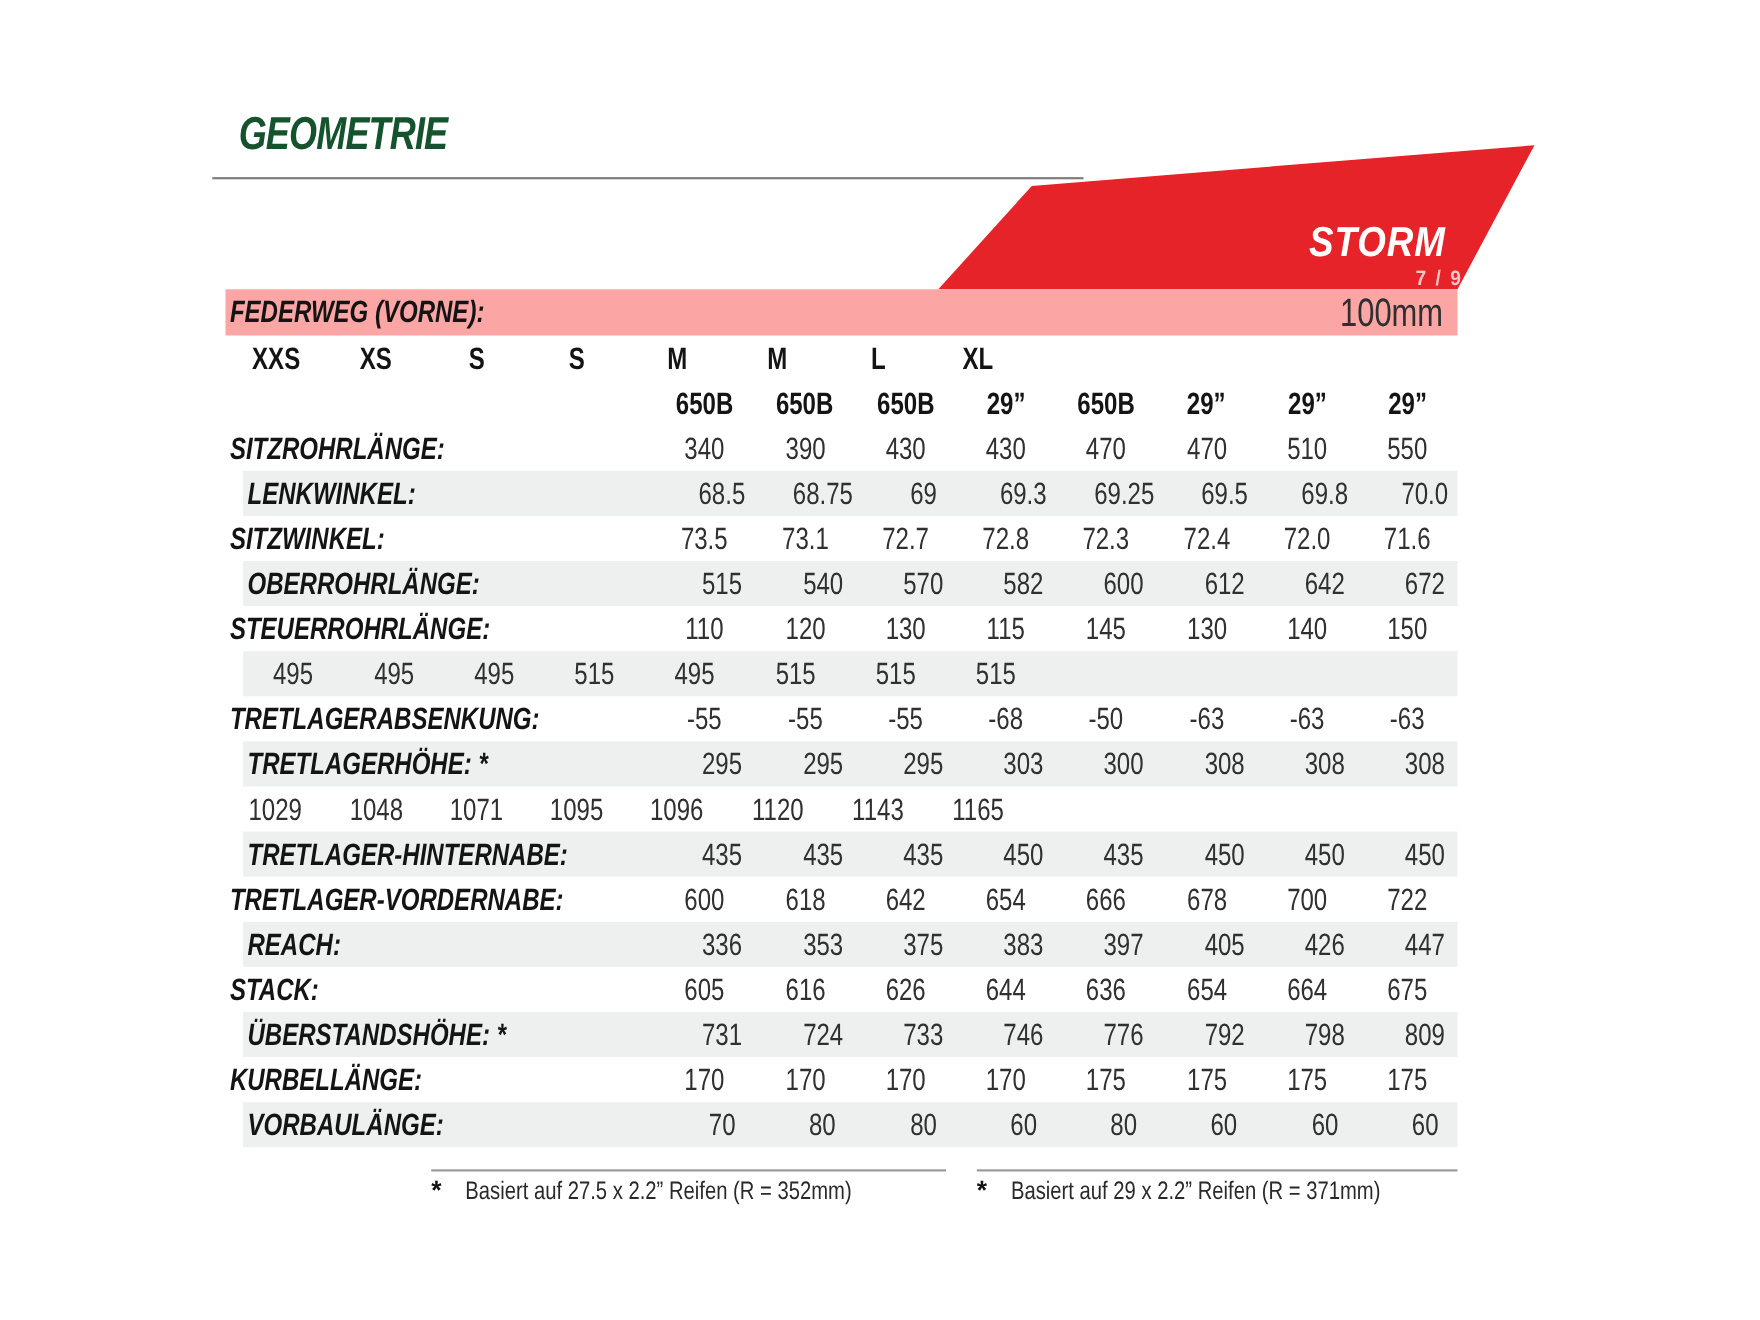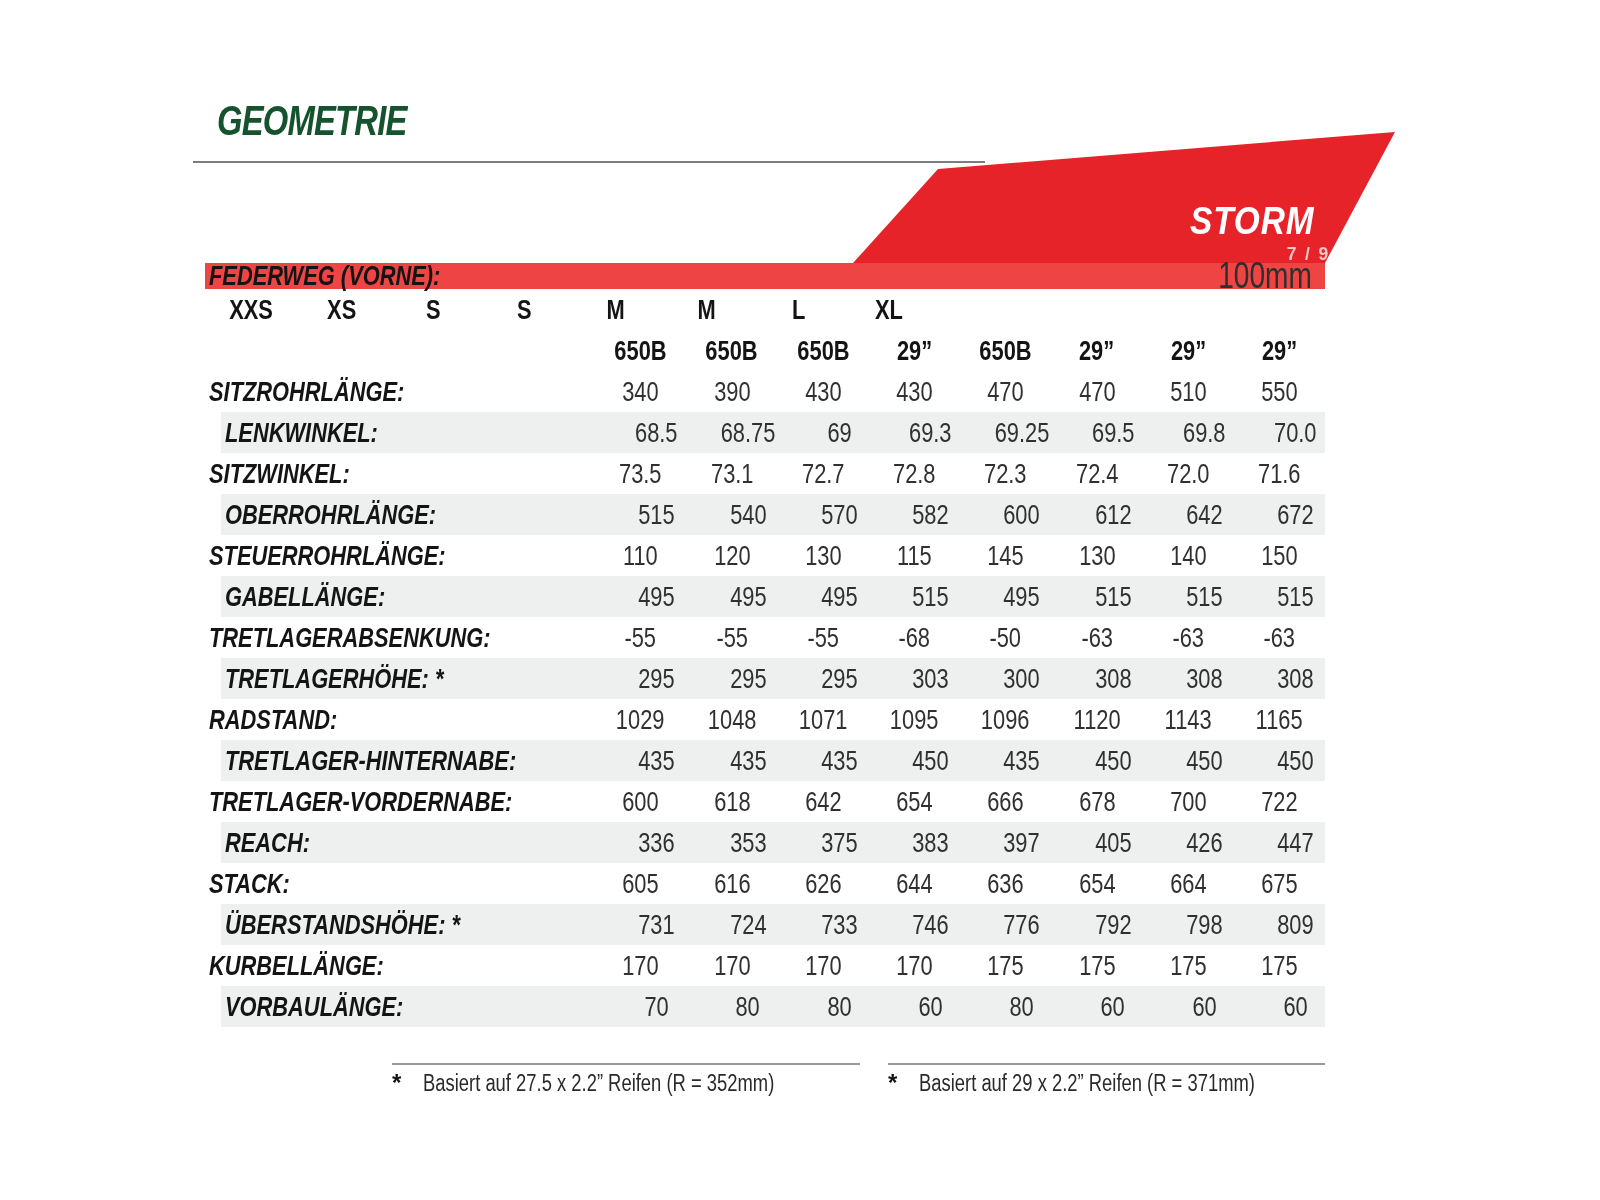--- a/index.html
+++ b/index.html
@@ -27,21 +27,21 @@
   .banner-model .cond { transform:scaleX(0.88); transform-origin:right center; }
   .banner-pager {
     position:absolute; right:270px; top:244px; font-size:19px; line-height:1;
     font-weight:bold; color:rgba(255,255,255,0.75); letter-spacing:2px;
   }
   .banner-pager .cond { transform:scaleX(0.92); transform-origin:right center; }
 
   
   .geo-table { position:absolute; left:205px; top:263px; width:1120px; }
   .row { display:flex; align-items:center; height:41px; }
-  .bar-row { height:26px; background:#ef4444;gap:12px; }
+  .bar-row { height:42px; background:#fca5a5;gap:12px; }
   .label {
     flex:0 0 390px; width:390px; box-sizing:border-box; padding-left:4px;
     font-size:28px; font-weight:bold; font-style:italic; color:#141414; line-height:1;
   }
   .cell { flex:0 0 91.25px; width:91.25px; text-align:center; font-size:28px; color:#303030; line-height:1; }
   .cell .cond { transform-origin:center center; }
   .head .cell { font-weight:bold; color:#141414; }
   .travel-value { flex:1; text-align:right; font-size:36px; color:#2f2f2f; line-height:1; }
   .travel-value .cond { transform-origin:center center; }
   .data-row.band { background:#eeefef;margin-left:16px; }
@@ -150,21 +150,20 @@
           <div class="cell"><span class="cond">110</span></div>
           <div class="cell"><span class="cond">120</span></div>
           <div class="cell"><span class="cond">130</span></div>
           <div class="cell"><span class="cond">115</span></div>
           <div class="cell"><span class="cond">145</span></div>
           <div class="cell"><span class="cond">130</span></div>
           <div class="cell"><span class="cond">140</span></div>
           <div class="cell"><span class="cond">150</span></div>
         </div>
         <div class="row data-row band">
-          <div class="label"><span class="cond">GABELLÄNGE:</span></div>
           <div class="cell"><span class="cond">495</span></div>
           <div class="cell"><span class="cond">495</span></div>
           <div class="cell"><span class="cond">495</span></div>
           <div class="cell"><span class="cond">515</span></div>
           <div class="cell"><span class="cond">495</span></div>
           <div class="cell"><span class="cond">515</span></div>
           <div class="cell"><span class="cond">515</span></div>
           <div class="cell"><span class="cond">515</span></div>
         </div>
         <div class="row data-row">
@@ -183,21 +182,20 @@
           <div class="cell"><span class="cond">295</span></div>
           <div class="cell"><span class="cond">295</span></div>
           <div class="cell"><span class="cond">295</span></div>
           <div class="cell"><span class="cond">303</span></div>
           <div class="cell"><span class="cond">300</span></div>
           <div class="cell"><span class="cond">308</span></div>
           <div class="cell"><span class="cond">308</span></div>
           <div class="cell"><span class="cond">308</span></div>
         </div>
         <div class="row data-row">
-          <div class="label"><span class="cond">RADSTAND:</span></div>
           <div class="cell"><span class="cond">1029</span></div>
           <div class="cell"><span class="cond">1048</span></div>
           <div class="cell"><span class="cond">1071</span></div>
           <div class="cell"><span class="cond">1095</span></div>
           <div class="cell"><span class="cond">1096</span></div>
           <div class="cell"><span class="cond">1120</span></div>
           <div class="cell"><span class="cond">1143</span></div>
           <div class="cell"><span class="cond">1165</span></div>
         </div>
         <div class="row data-row band">

